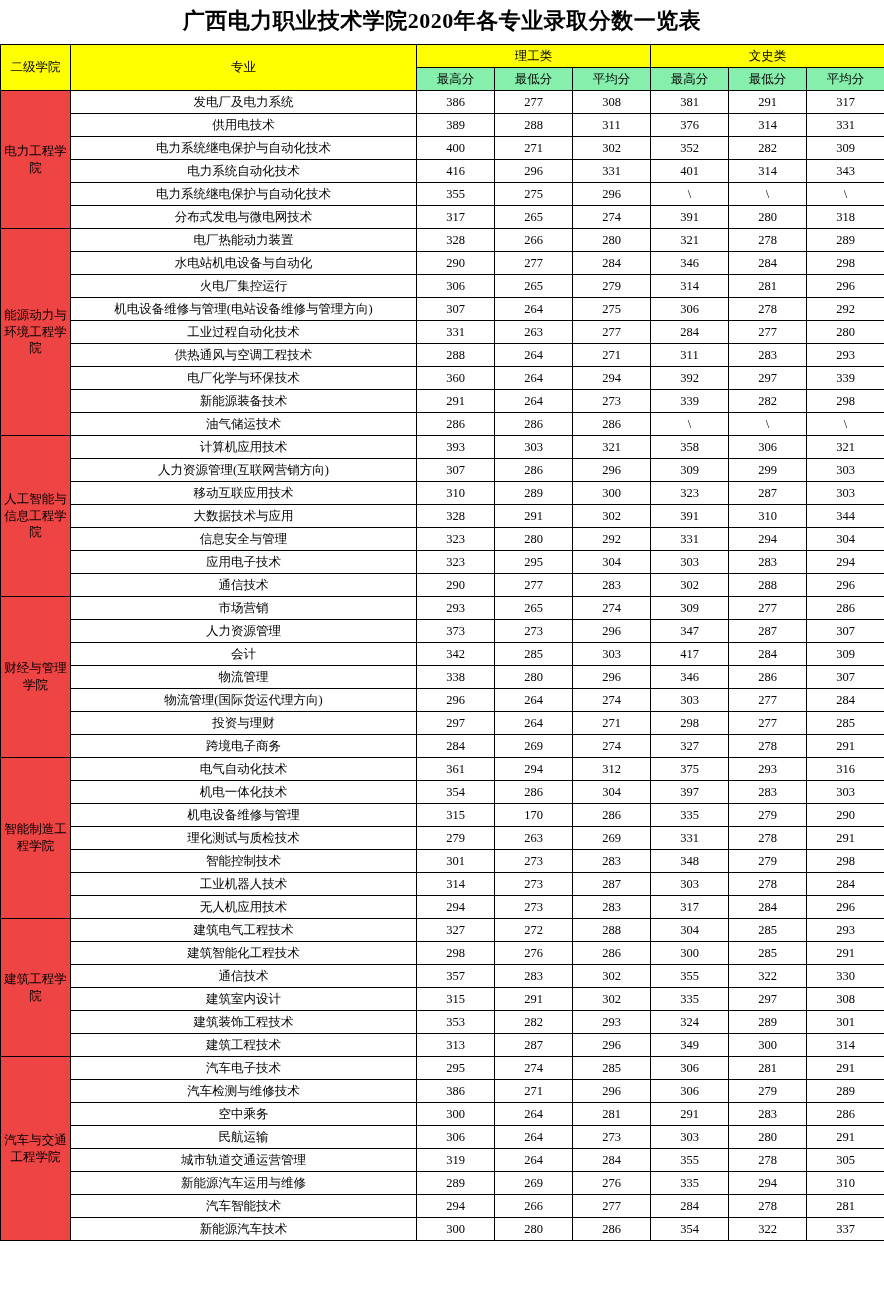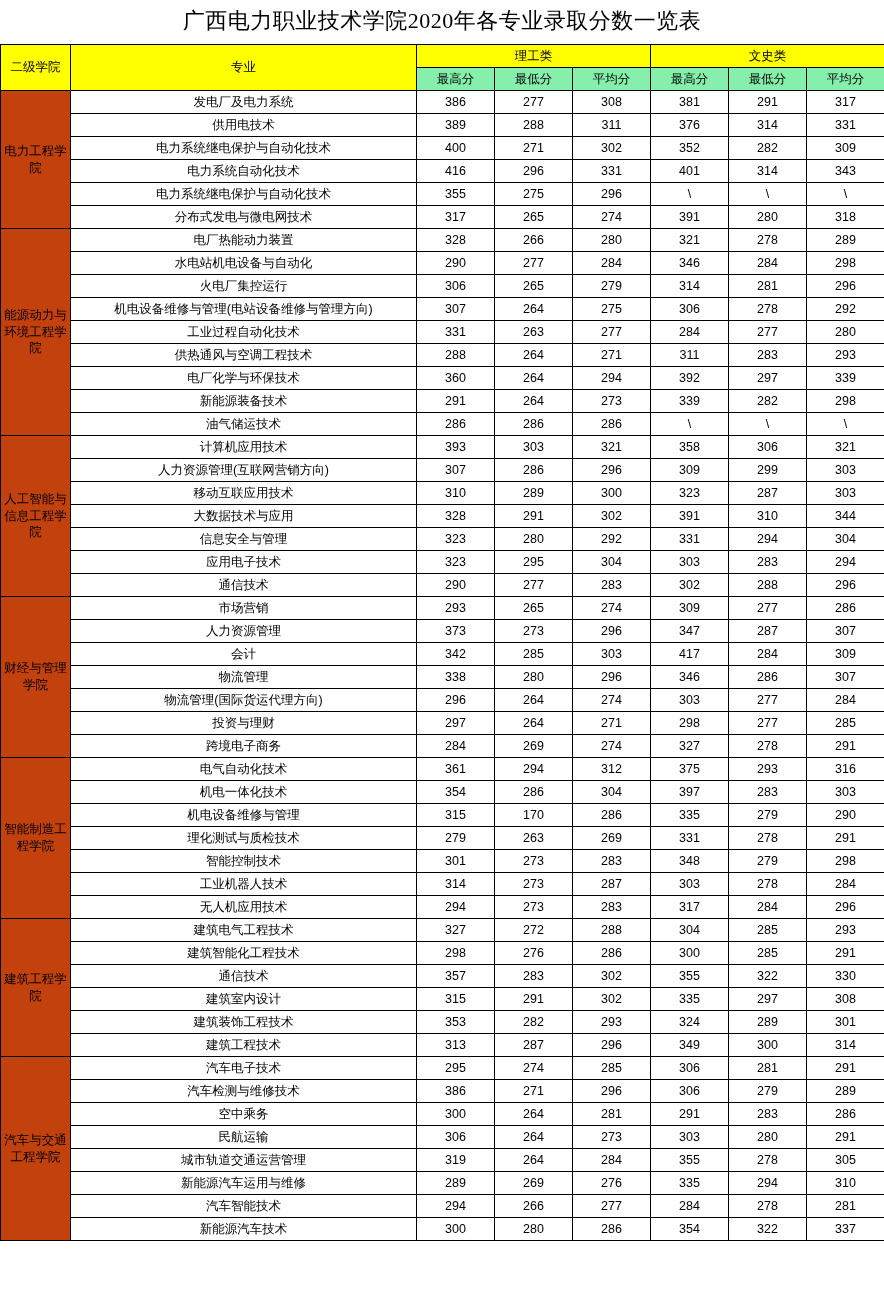--- a/index.html
+++ b/index.html
@@ -12,29 +12,30 @@
     font-family: "Liberation Sans", "DejaVu Sans", sans-serif;
     color: #000000;
   }
   .page {
     width: 884px;
     box-sizing: border-box;
   }
   .title {
     text-align: center;
     font-size: 22px;
-    font-weight: normal;
+    font-weight: bold;
     padding: 6px 0 8px 0;
     letter-spacing: 0.5px;
     font-family: "Liberation Serif", "DejaVu Serif", serif;
   }
   table.score-table {
     border-collapse: collapse;
     width: 884px;
     table-layout: fixed;
+    font-family: Liberation Serif, serif;
   }
   table.score-table td, table.score-table th {
     border: 1px solid #000000;
     font-size: 12.5px;
     text-align: center;
     vertical-align: middle;
     padding: 0;
     height: 22px;
     font-weight: normal;
   }
@@ -42,21 +43,21 @@
     background: #ffff00;
     font-weight: bold;
     font-size: 13px;
   }
   .hdr-sub {
     background: #86efac;
     font-weight: bold;
     font-size: 12.5px;
   }
   .college-cell {
-    background: #c2410c;
+    background: #ef4444;
     font-size: 13px;
     line-height: 1.35;
     padding: 0 4px;
   }
   .major-cell {
     text-align: center;
     font-size: 12.5px;
     padding: 0 4px;
     white-space: nowrap;
     overflow: hidden;

